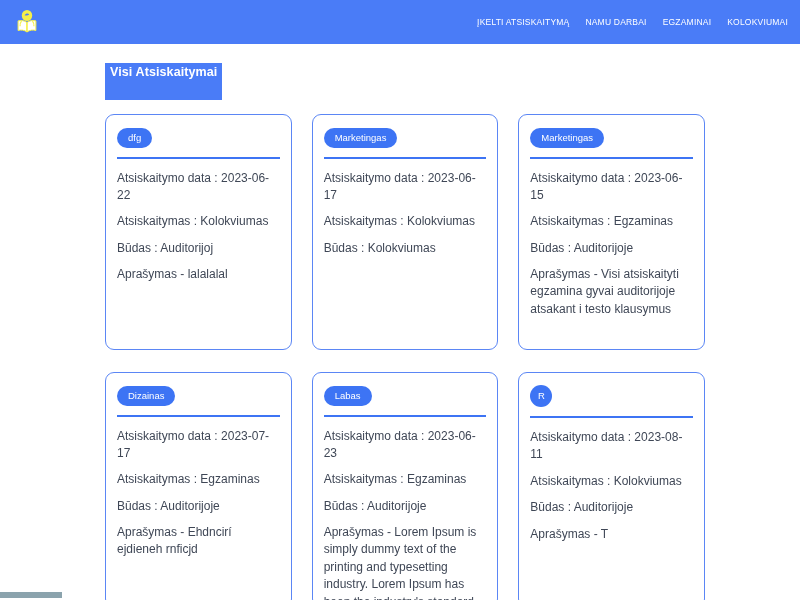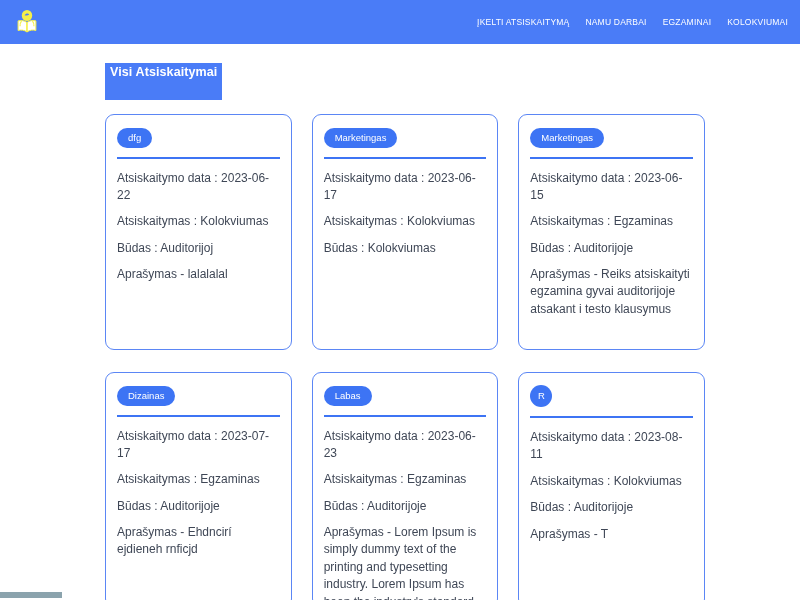--- a/index.html
+++ b/index.html
@@ -167,21 +167,21 @@
     <div class="field">Atsiskaitymas : Kolokviumas</div>
     <div class="field">Būdas : Kolokviumas</div>
   </div>
 
   <div class="card">
     <span class="badge">Marketingas</span>
     <div class="divider"></div>
     <div class="field">Atsiskaitymo data : 2023-06-15</div>
     <div class="field">Atsiskaitymas : Egzaminas</div>
     <div class="field">Būdas : Auditorijoje</div>
-    <div class="field">Aprašymas - Reiks atsiskaityti egzamina gyvai auditorijoje atsakant i testo klausymus</div>
+    <div class="field">Aprašymas - Visi atsiskaityti egzamina gyvai auditorijoje atsakant i testo klausymus</div>
   </div>
 
   <div class="card">
     <span class="badge">Dizainas</span>
     <div class="divider"></div>
     <div class="field">Atsiskaitymo data : 2023-07-17</div>
     <div class="field">Atsiskaitymas : Egzaminas</div>
     <div class="field">Būdas : Auditorijoje</div>
     <div class="field">Aprašymas - Ehdncirí ejdieneh rnficjd</div>
   </div>

